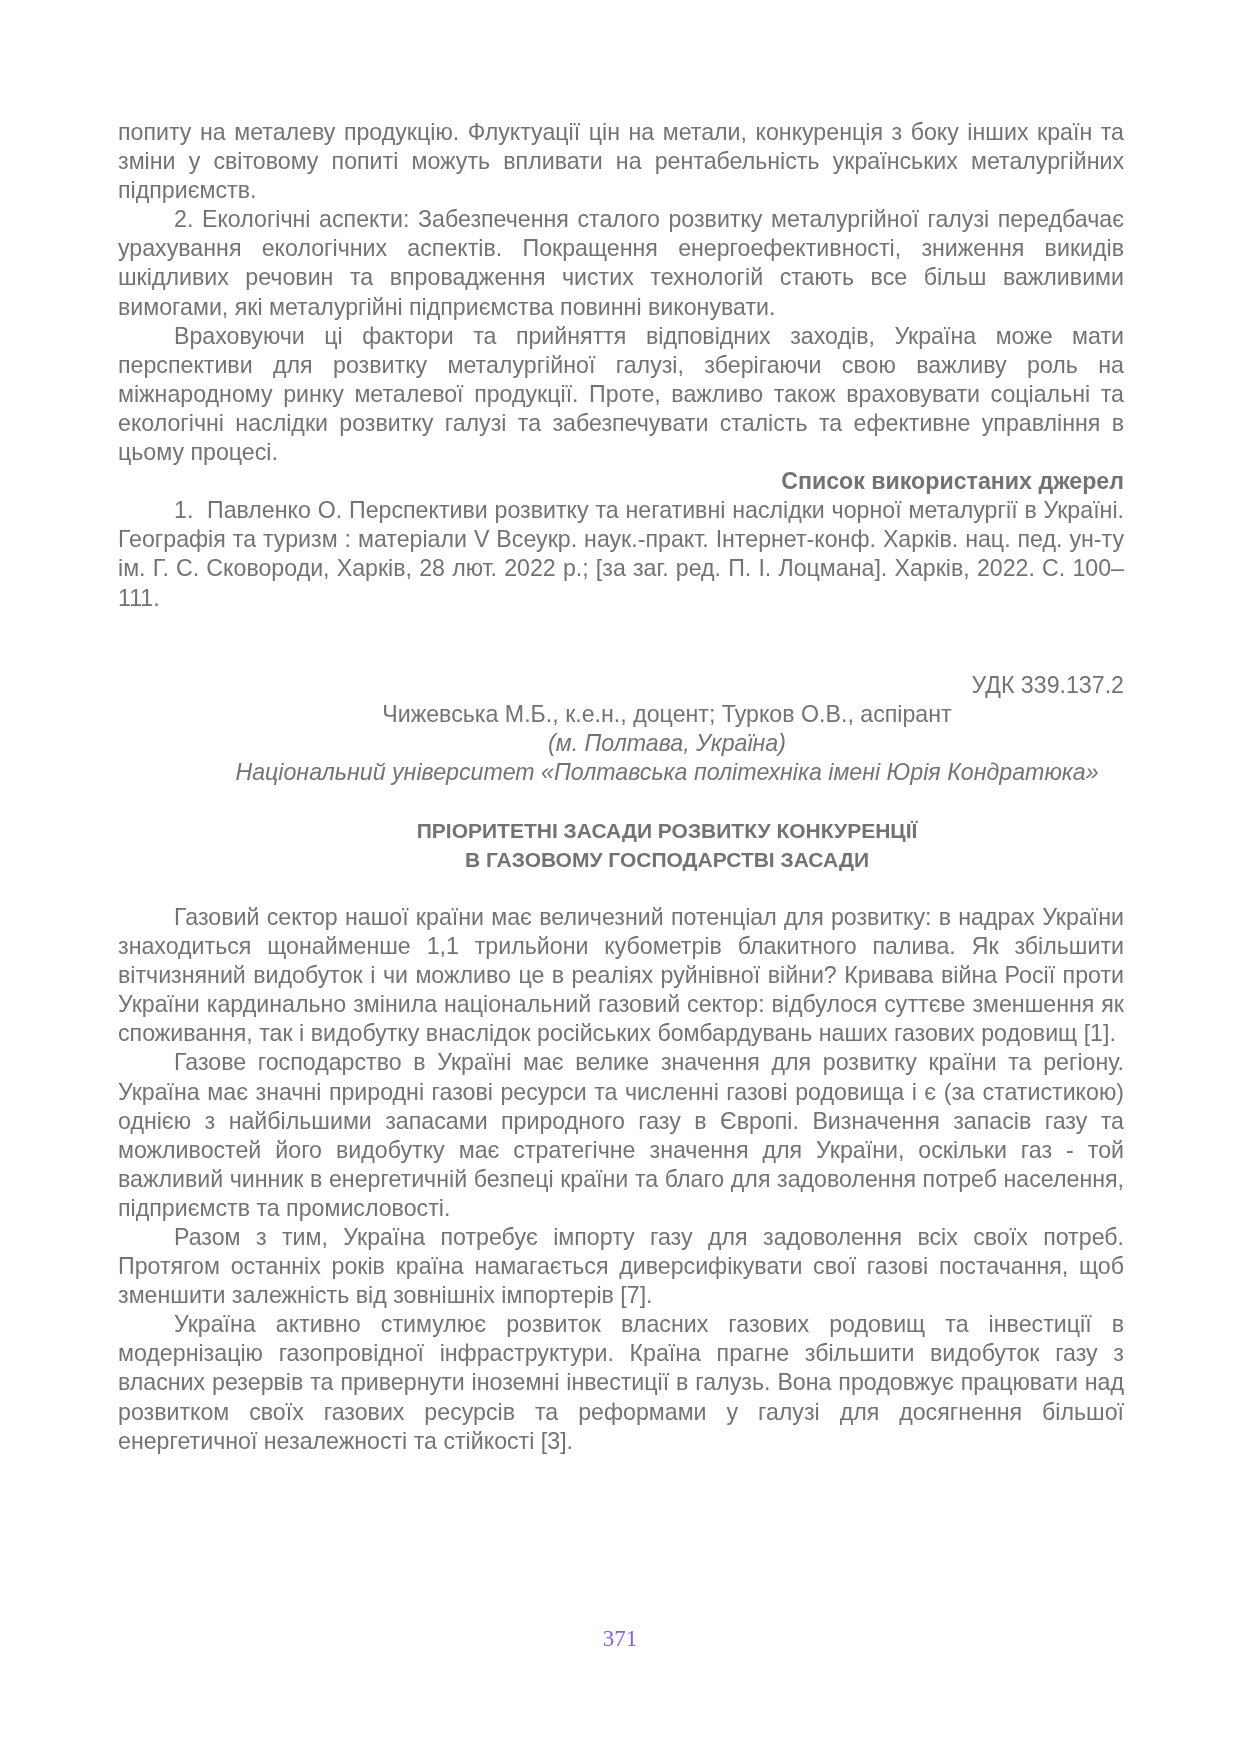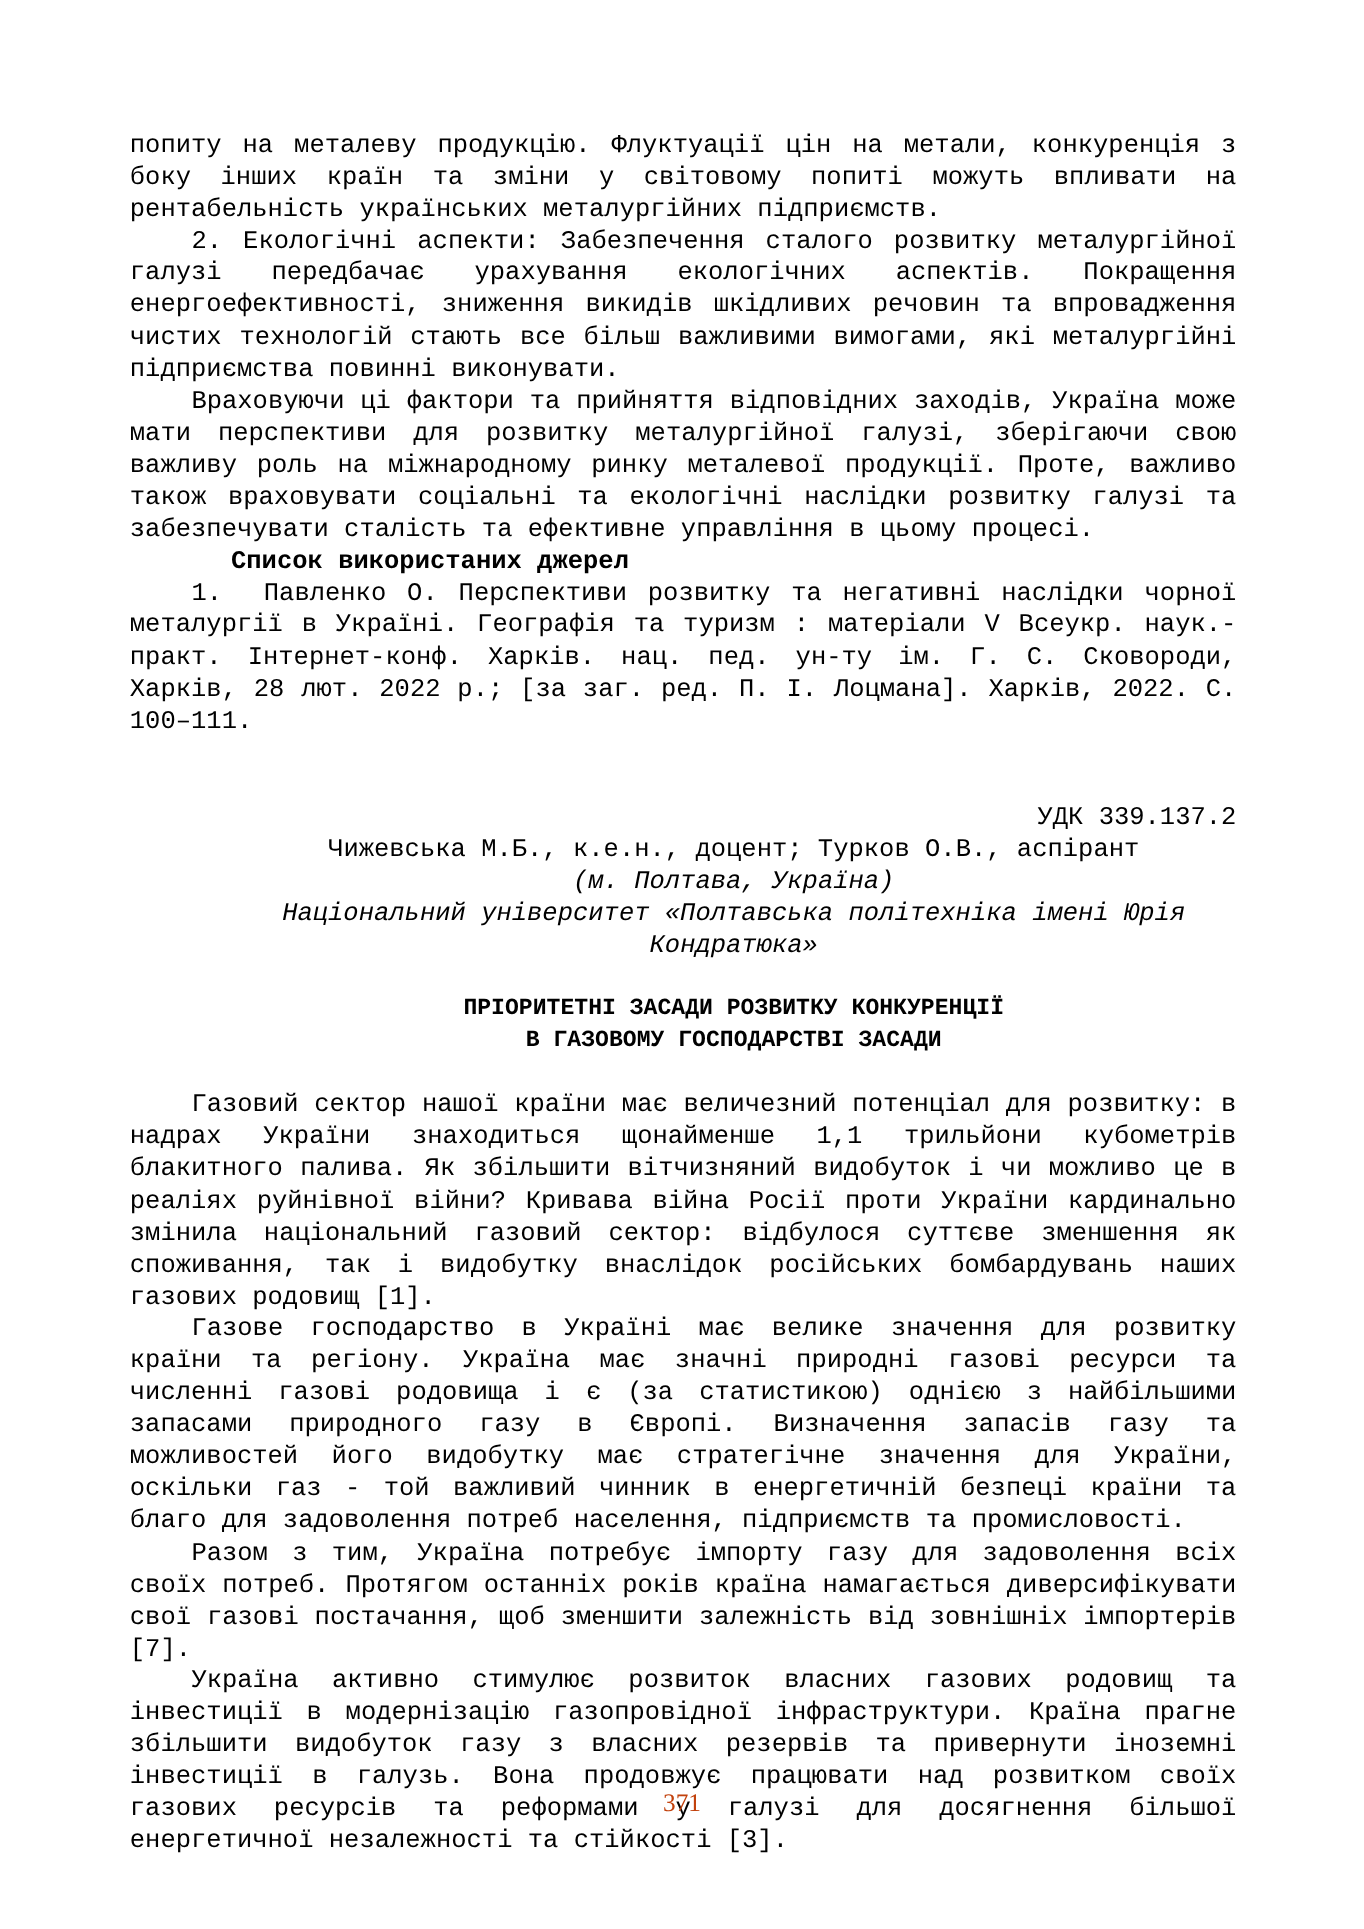--- a/index.html
+++ b/index.html
@@ -2,42 +2,42 @@
 <html><head>
 <meta charset="utf-8">
 <style>
   html, body { margin: 0; padding: 0; background: #ffffff; }
   body { width: 1240px; height: 1754px; position: relative; overflow: hidden; }
   .page {
     position: absolute;
     left: 118px;
     top: 118px;
     width: 1006px;
-    font-family: Liberation Mono, monospace;
+    font-family: Liberation Sans, sans-serif;
     font-size: 23.2px;
     line-height: 29.1px;
-    color: #000000;
+    color: #737373;
   }
   p { margin: 0; text-align: justify; }
   .indent { text-indent: 56px; }
-  .center { text-align: left; }
+  .center { text-align: right; }
   .bold { font-weight: bold; }
   .spacer { height: 58px; }
   .spacer-small { height: 29px; }
   .title { text-align: center; font-weight: bold; font-size: 21px; line-height: 29px; }
   .author { text-align: center; padding-left: 92px; }
   .affil { text-align: center; font-style: italic; padding-left: 92px; }
   .pagenum {
     position: absolute;
     left: 0; width: 1240px;
     top: 1626px;
     text-align: center;
     font-family: "Liberation Serif", "DejaVu Serif", serif;
     font-size: 23px;
-    color: #c2410c;
+    color: #8b5cf6;
   }
 </style>
 </head>
 <body>
 
 <div class="page">
   <p>попиту на металеву продукцію. Флуктуації цін на метали, конкуренція з боку інших країн та зміни у світовому попиті можуть впливати на рентабельність українських металургійних підприємств.</p>
   <p class="indent">2. Екологічні аспекти: Забезпечення сталого розвитку металургійної галузі передбачає урахування екологічних аспектів. Покращення енергоефективності, зниження викидів шкідливих речовин та впровадження чистих технологій стають все більш важливими вимогами, які металургійні підприємства повинні виконувати.</p>
   <p class="indent">Враховуючи ці фактори та прийняття відповідних заходів, Україна може мати перспективи для розвитку металургійної галузі, зберігаючи свою важливу роль на міжнародному ринку металевої продукції. Проте, важливо також враховувати соціальні та екологічні наслідки розвитку галузі та забезпечувати сталість та ефективне управління в цьому процесі.</p>
 

